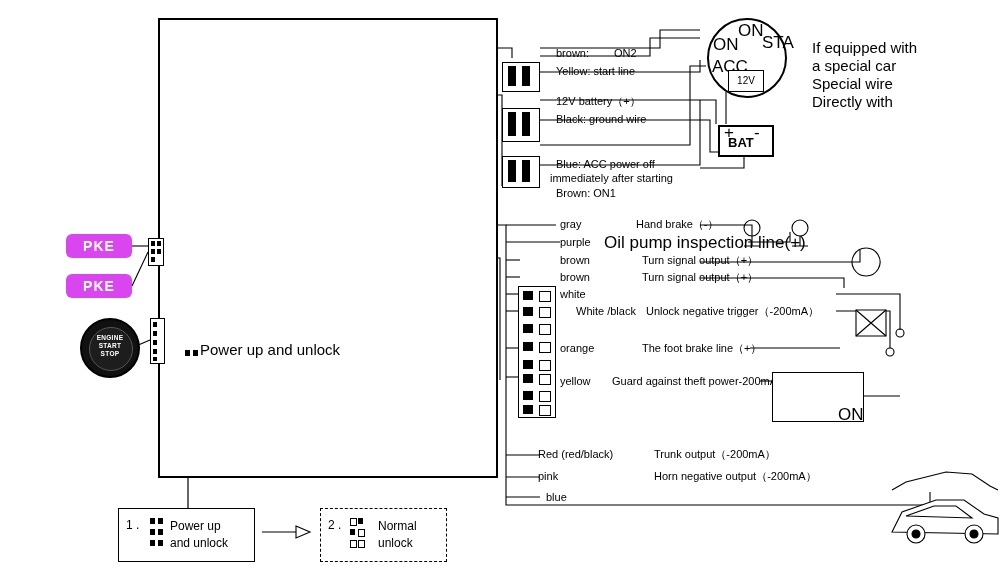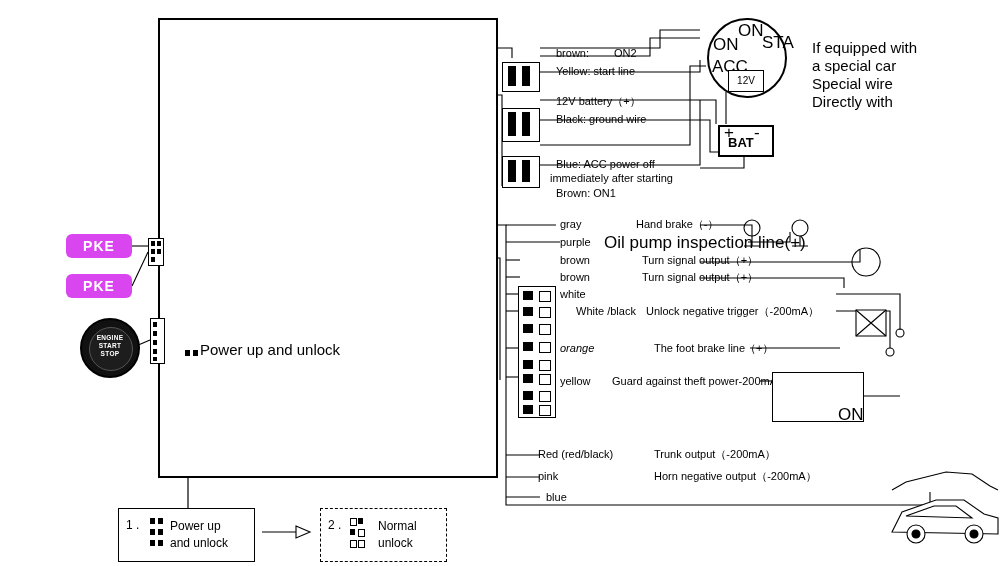--- a/index.html
+++ b/index.html
@@ -226,22 +226,22 @@
   <div class="lbl" style="left:642px;top:253px;">Turn signal output（+）</div>
 
   <div class="lbl" style="left:560px;top:270px;">brown</div>
   <div class="lbl" style="left:642px;top:270px;">Turn signal output（+）</div>
 
   <div class="lbl" style="left:560px;top:287px;">white</div>
 
   <div class="lbl" style="left:560px;top:304px;margin-left:16px;">White /black</div>
   <div class="lbl" style="left:646px;top:304px;">Unlock negative trigger（-200mA）</div>
 
-  <div class="lbl" style="left:560px;top:341px;font-style:italic;">orange</div>
-  <div class="lbl" style="left:642px;top:341px;margin-left:12px;">The foot brake line（+）</div>
+  <div class="lbl" style="left:560px;top:341px;">orange</div>
+  <div class="lbl" style="left:642px;top:341px;">The foot brake line（+）</div>
 
   <div class="lbl" style="left:560px;top:374px;">yellow</div>
   <div class="lbl" style="left:612px;top:374px;">Guard against theft power-200mA</div>
 
   <div class="lbl" style="left:538px;top:447px;">Red (red/black)</div>
   <div class="lbl" style="left:654px;top:447px;">Trunk output（-200mA）</div>
 
   <div class="lbl" style="left:538px;top:469px;">pink</div>
   <div class="lbl" style="left:654px;top:469px;">Horn negative output（-200mA）</div>
 

